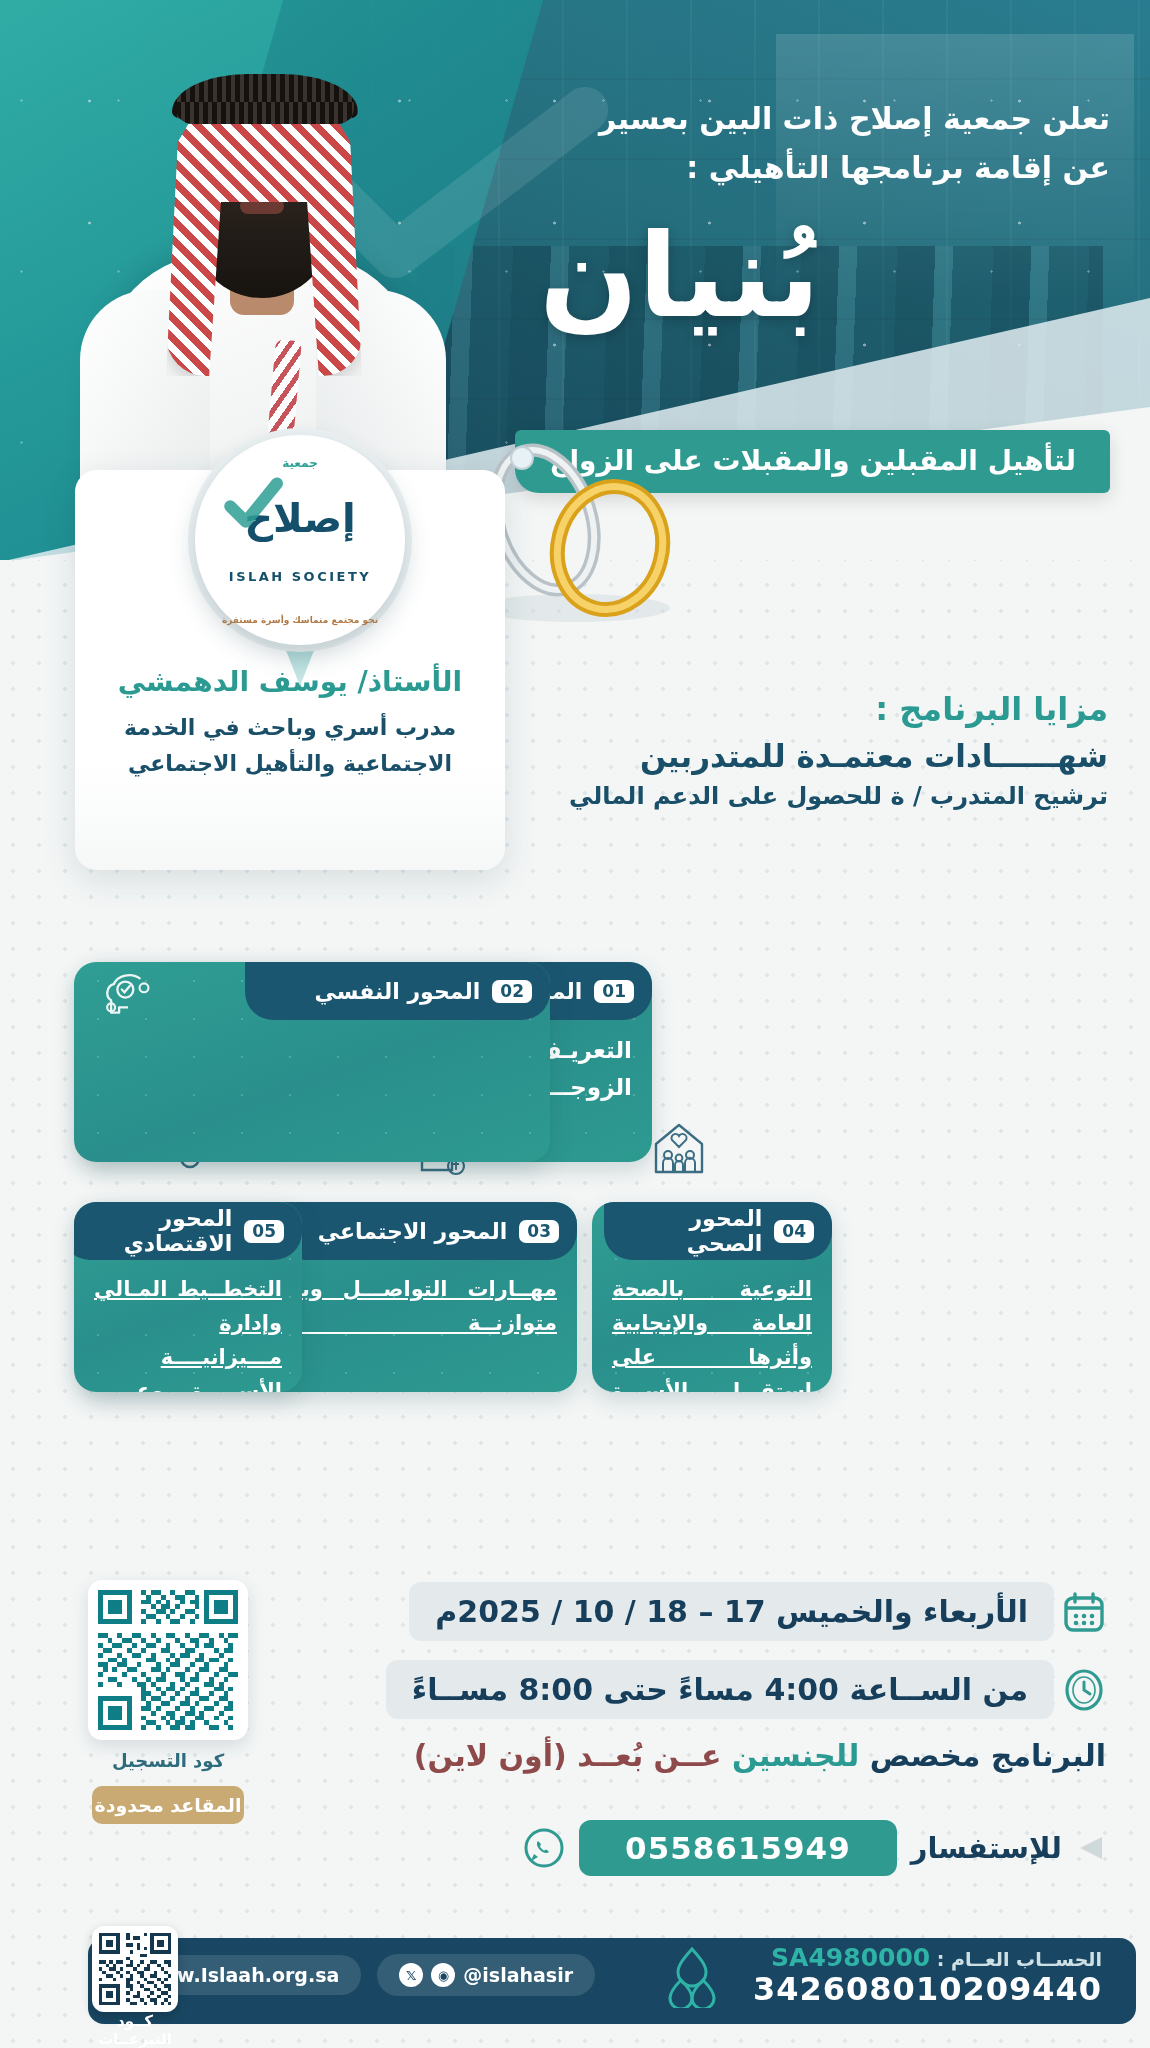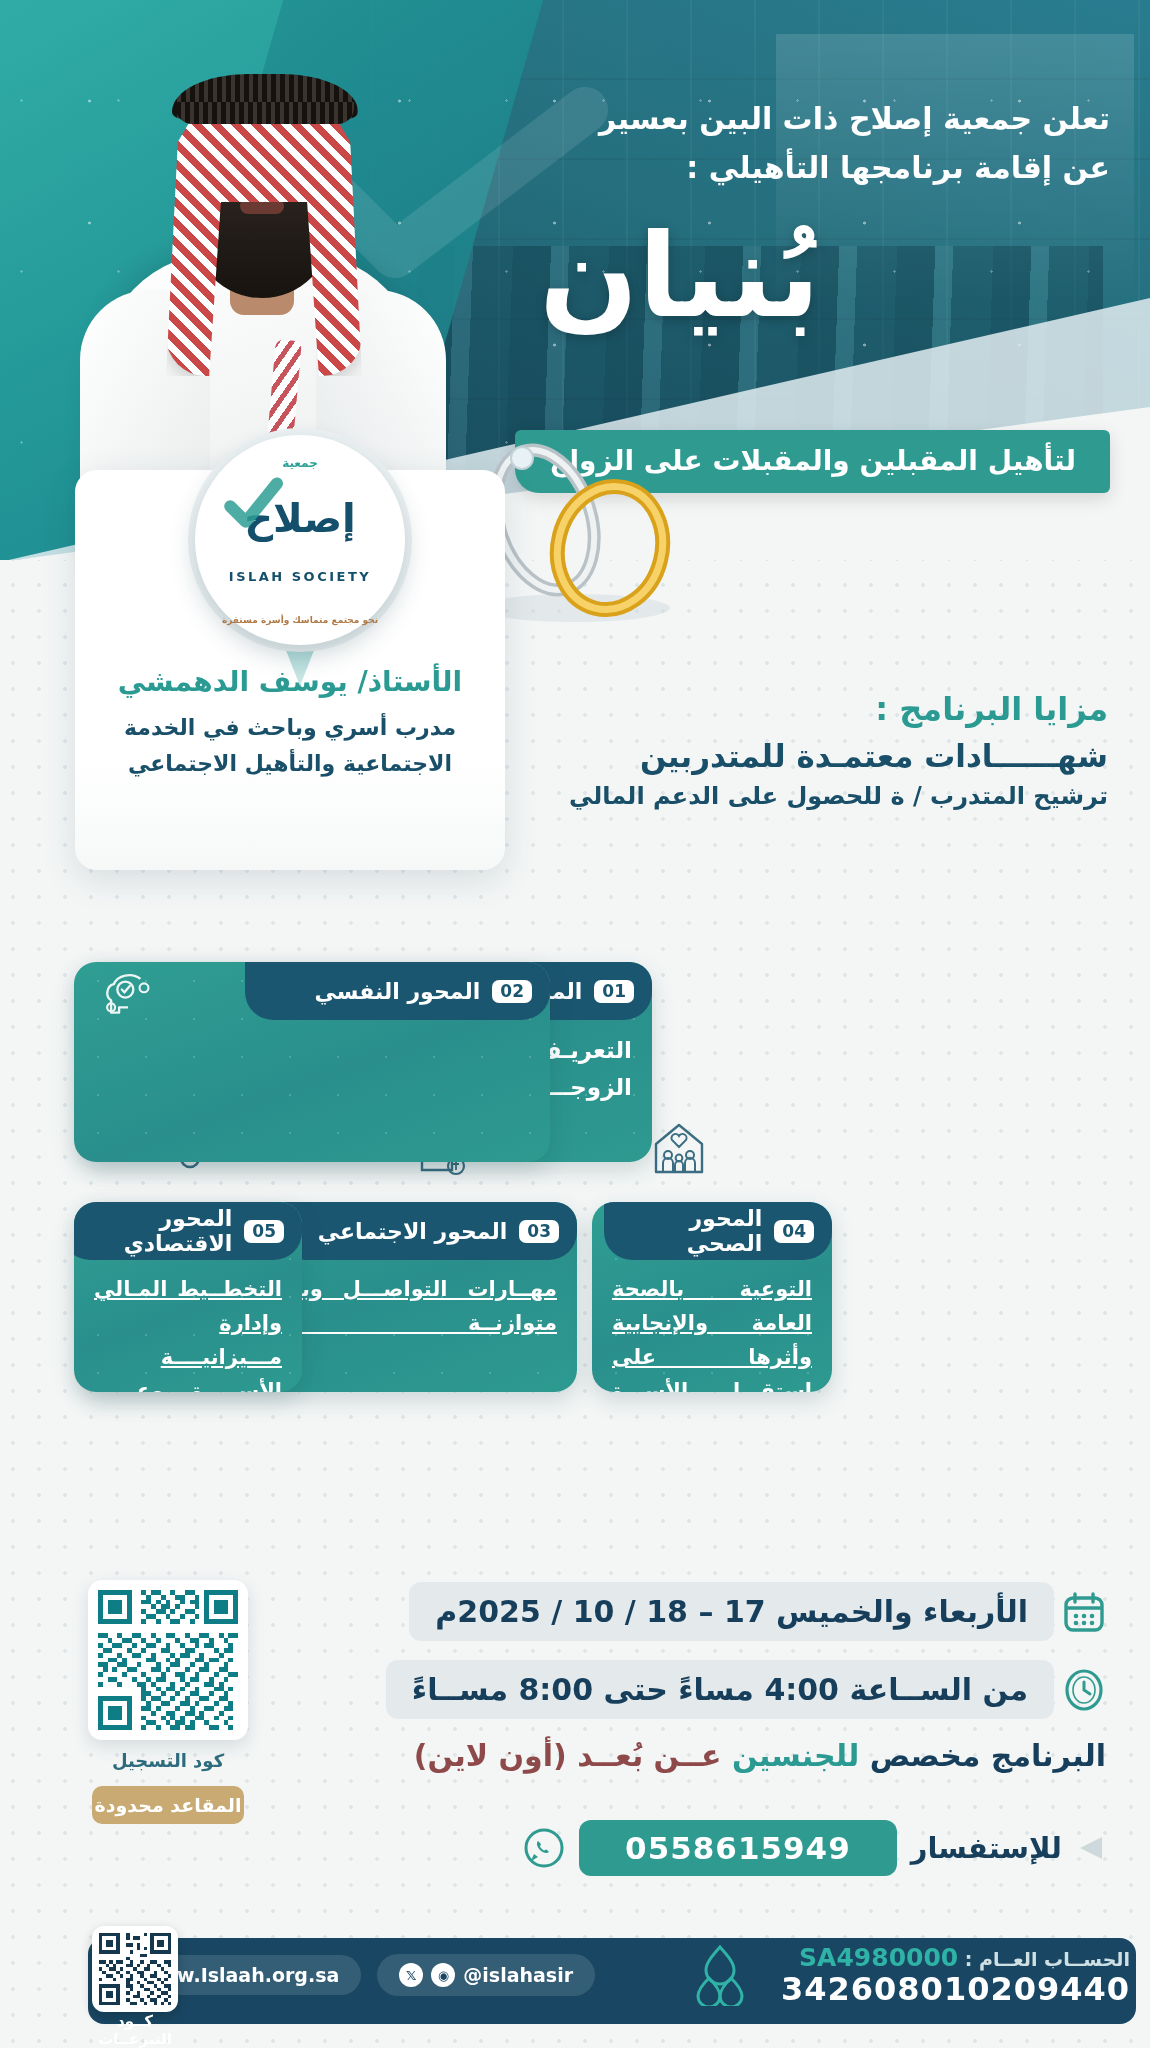--- a/index.html
+++ b/index.html
@@ -283,21 +283,21 @@
     direction:ltr;
   }
   .f-pill{
     background:rgba(255,255,255,.12); color:#fff; font-size:19px; font-weight:700;
     border-radius:22px; padding:9px 22px;
   }
   .f-social{display:flex; align-items:center; gap:8px; color:#fff; font-size:19px; font-weight:700;}
   .soc-dot{width:24px;height:24px;border-radius:50%;background:#fff;color:#194763;
     display:flex;align-items:center;justify-content:center;font-size:13px;font-weight:800;}
   .footer-right{
-    position:absolute; right:20px; top:14px; display:flex; align-items:flex-start; gap:32px; direction:rtl;
+    position:absolute; right:48px; top:14px; display:flex; align-items:flex-end; gap:32px; direction:rtl;
   }
   .iban-txt{text-align:right; line-height:1.12;}
   .iban-l1{color:#cfe0e4; font-size:19px; font-weight:700;}
   .iban-l1 b{color:#2fb3a6; font-size:25px;}
   .iban-l2{color:#fff; font-size:32px; font-weight:800; letter-spacing:1px;}
   .donate-qr{
     position:absolute; left:92px; top:-4px; width:86px; height:86px; background:#fff;
     border-radius:12px; padding:7px; box-shadow:0 4px 12px rgba(0,0,0,.2);
   }
   .donate-cap{position:absolute; left:80px; top:82px; width:110px; text-align:center;

